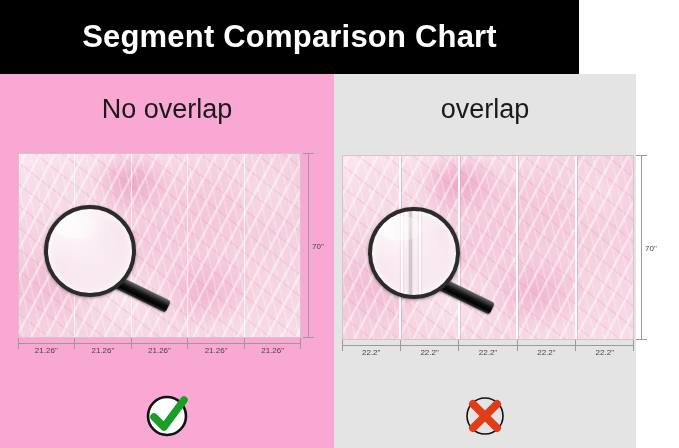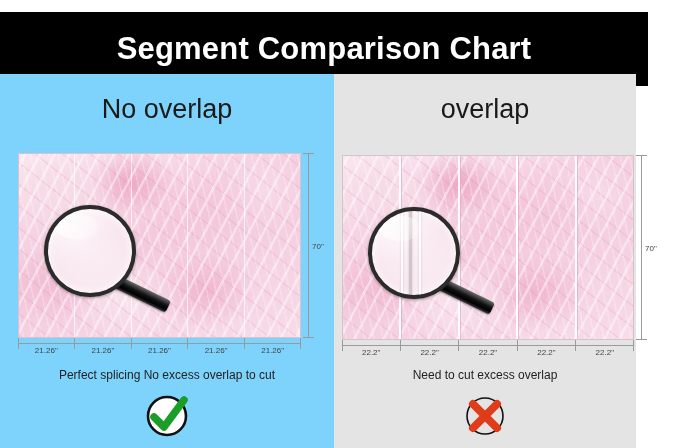--- a/index.html
+++ b/index.html
@@ -11,22 +11,22 @@
     height: 448px;
     background: #ffffff;
     font-family: "Liberation Sans", sans-serif;
     overflow: hidden;
     position: relative;
   }
 
   
   .title-bar {
     position: absolute;
-    left: 0; top: 12px;
-    width: 648px;
+    left: 0; top: 0;
+    width: 579px;
     height: 74px;
     background: #000000;
     display: flex;
     align-items: center;
     justify-content: center;
   }
   .title-bar .title-text {
     color: #ffffff;
     font-size: 31px;
     font-weight: 700;
@@ -43,21 +43,21 @@
     height: 374px;
     display: flex;
   }
   .panel {
     position: relative;
     height: 374px;
     box-sizing: border-box;
   }
   .panel-left {
     width: 334px;
-    background: #7dd3fc;
+    background: #f9a8d4;
   }
   .panel-right {
     width: 302px;
     background: #e4e4e4;
   }
 
   .panel-heading {
     position: absolute;
     top: 20px;
     width: 100%;
@@ -363,21 +363,20 @@
       </div>
 
       <div class="ruler-right">
         <div class="rline"></div>
         <div class="cap-top"></div>
         <div class="cap-bot"></div>
         <span class="hlabel">70"</span>
       </div>
     </div>
 
-    <div class="caption">Perfect splicing No excess overlap to cut</div>
 
     <div class="verdict">
       <svg width="44" height="44" viewBox="0 0 44 44">
         <circle cx="22" cy="22" r="19" fill="#ffffff" stroke="#111111" stroke-width="2.6"></circle>
         <path d="M9 23 L19 33 L39 6" fill="none" stroke="#1a9e28" stroke-width="7.5" stroke-linecap="round" stroke-linejoin="round"></path>
       </svg>
     </div>
   </div>
 
   <div class="panel panel-right">
@@ -425,21 +424,20 @@
       </div>
 
       <div class="ruler-right">
         <div class="rline"></div>
         <div class="cap-top"></div>
         <div class="cap-bot"></div>
         <span class="hlabel">70"</span>
       </div>
     </div>
 
-    <div class="caption">Need to cut excess overlap</div>
 
     <div class="verdict">
       <svg width="44" height="44" viewBox="0 0 44 44">
         <circle cx="22" cy="22" r="18" fill="none" stroke="#111111" stroke-width="1.6"></circle>
         <path d="M10 10 L34 34" fill="none" stroke="#e03c1a" stroke-width="8" stroke-linecap="round"></path>
         <path d="M34 10 L10 34" fill="none" stroke="#e03c1a" stroke-width="8" stroke-linecap="round"></path>
       </svg>
     </div>
   </div>
 

